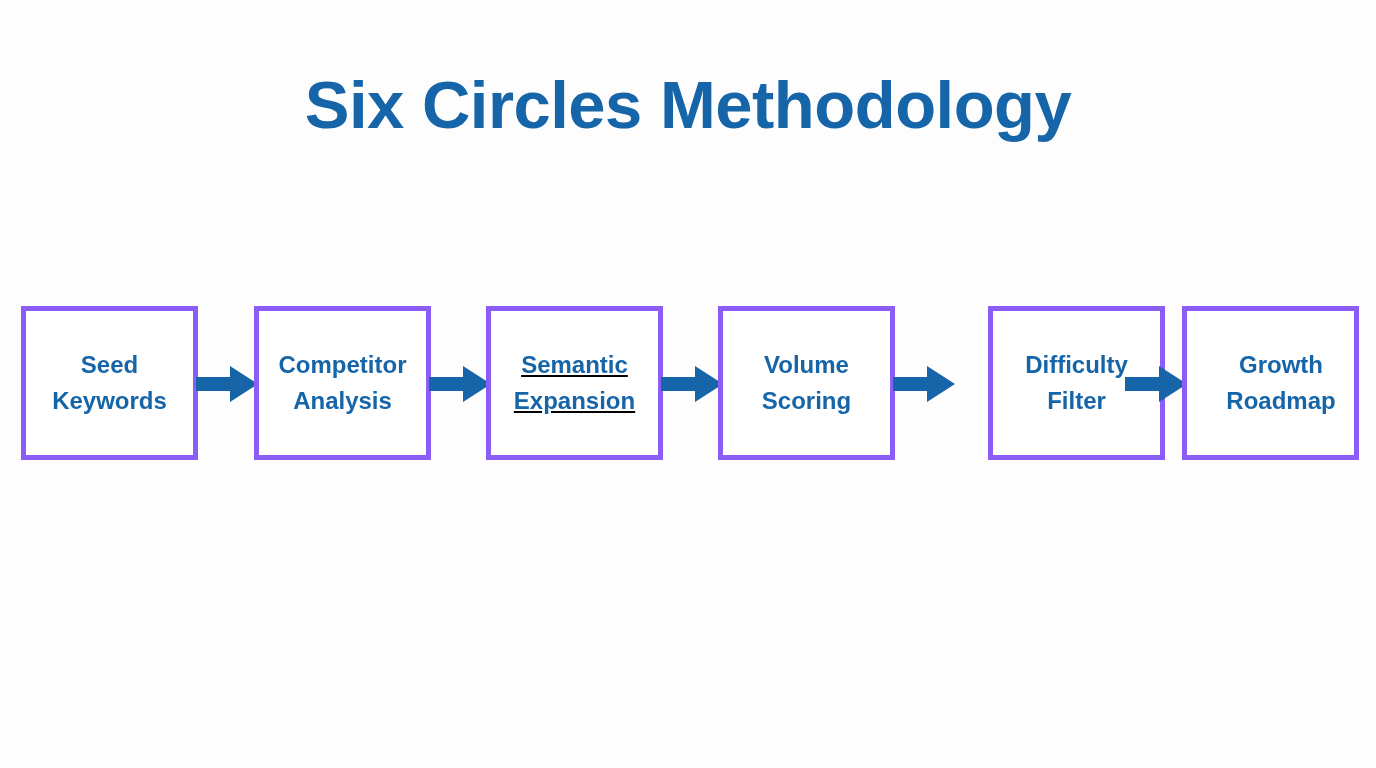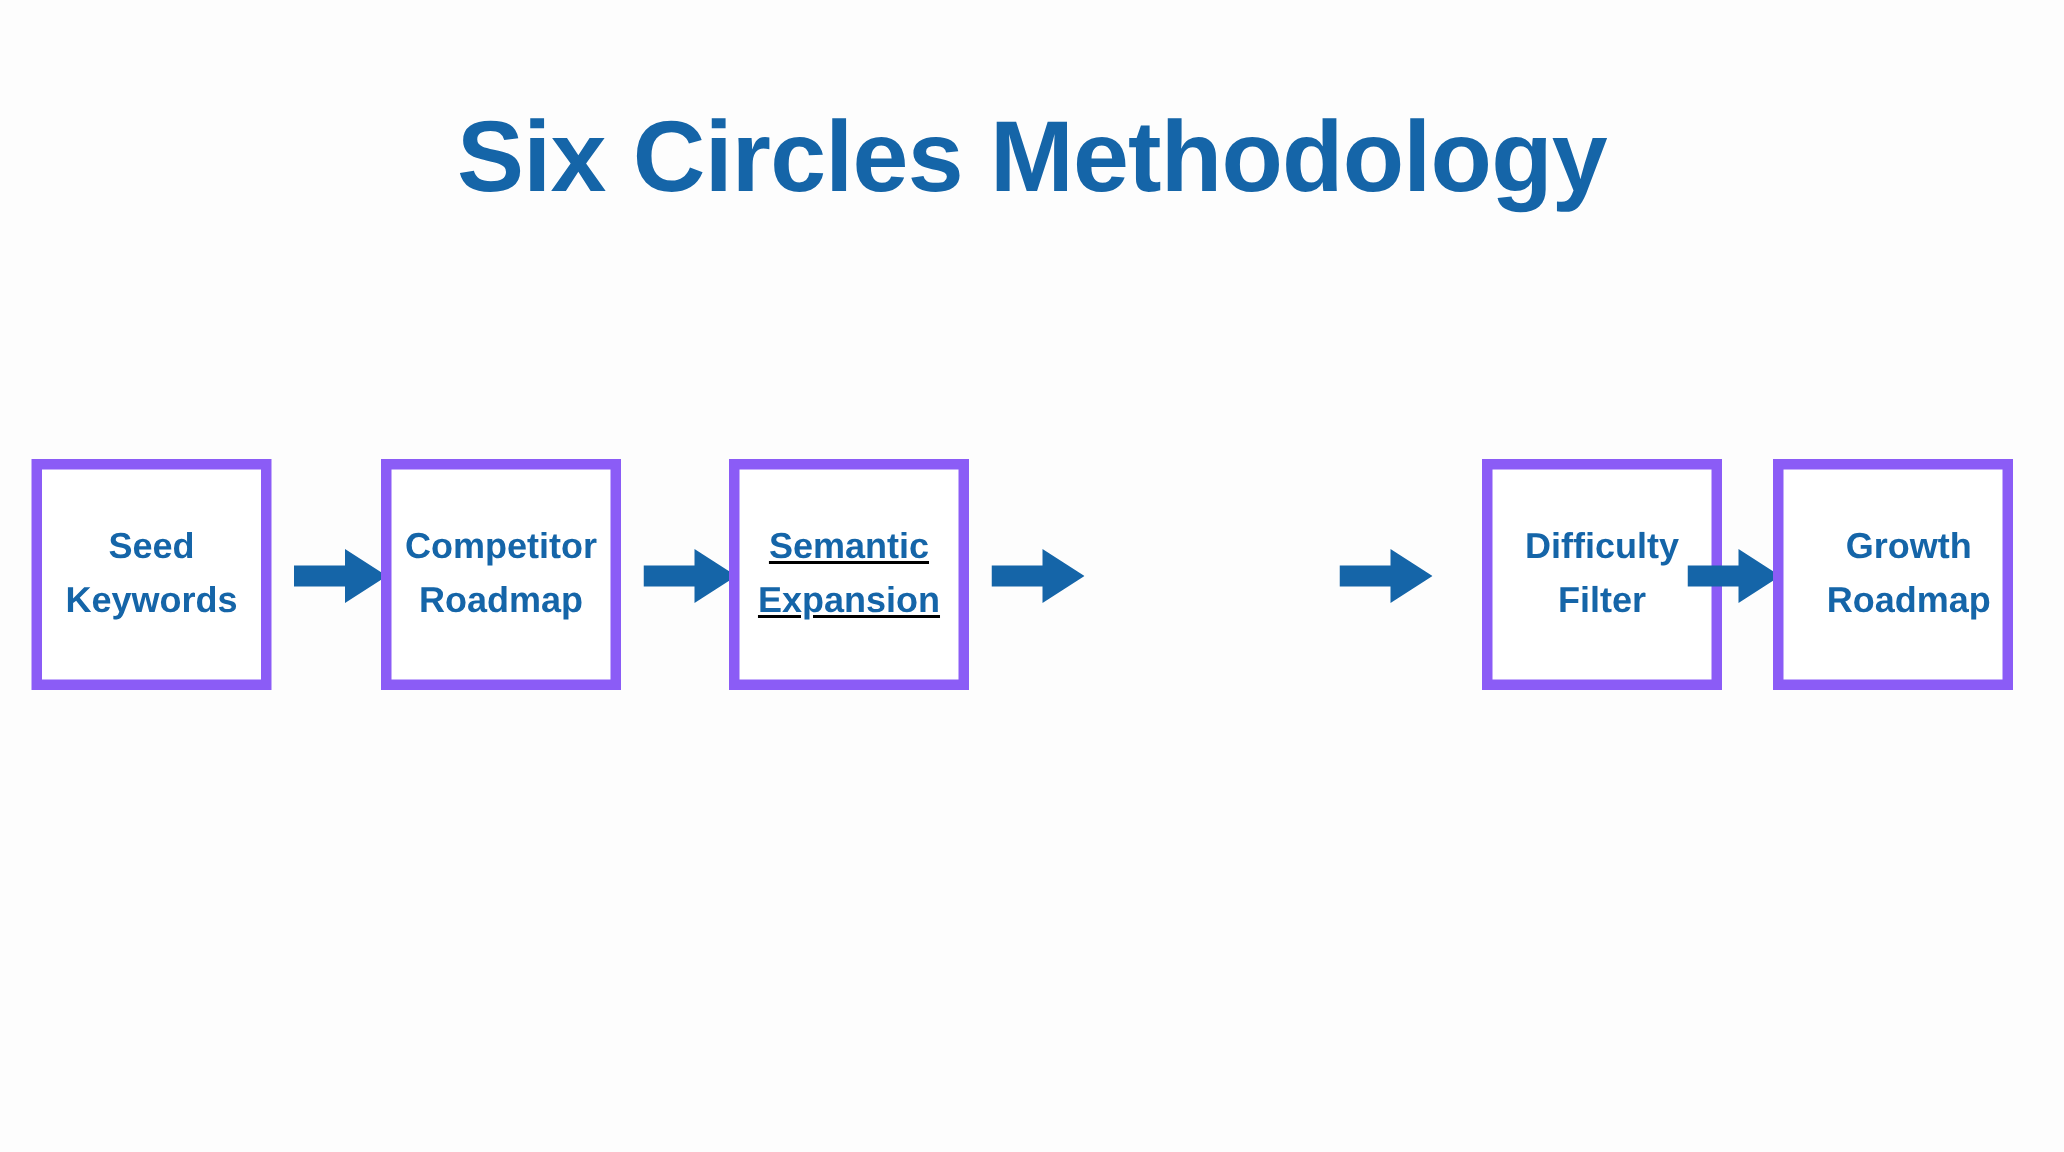--- a/index.html
+++ b/index.html
@@ -35,24 +35,24 @@
   #flow {
     position: absolute;
     left: 0;
     top: 306px;
     width: 1376px;
     height: 155px;
   }
   .stage {
     position: absolute;
     top: 0;
-    width: 160px;
+    width: 177px;
     height: 154px;
     box-sizing: border-box;
-    border: 7px solid #8b5cf6;
+    border: 5px solid #8b5cf6;
     background: #ffffff;
     display: flex;
     align-items: center;
     justify-content: center;
   }
   .stage-label {
     font-size: 24px;
     font-weight: bold;
     color: #1565a8;
     line-height: 36px;
@@ -86,40 +86,44 @@
     </div>
 
     <div class="arrow" style="left:196px;">
       <svg width="62" height="36" viewBox="0 0 62 36" xmlns="http://www.w3.org/2000/svg">
         <path d="M0,11 L34,11 L34,0 L62,18 L34,36 L34,25 L0,25 Z" fill="#1565a8"></path>
       </svg>
     </div>
 
     <div class="stage" style="left:254px;">
       <div class="stage-label">Competitor
-Roadmap</div>
+Analysis</div>
     </div>
 
     <div class="arrow" style="left:429px;">
       <svg width="62" height="36" viewBox="0 0 62 36" xmlns="http://www.w3.org/2000/svg">
         <path d="M0,11 L34,11 L34,0 L62,18 L34,36 L34,25 L0,25 Z" fill="#1565a8"></path>
       </svg>
     </div>
 
     <div class="stage" style="left:486px;text-decoration:underline;">
       <div class="stage-label">Semantic
 Expansion</div>
     </div>
 
     <div class="arrow" style="left:661px;">
       <svg width="62" height="36" viewBox="0 0 62 36" xmlns="http://www.w3.org/2000/svg">
         <path d="M0,11 L34,11 L34,0 L62,18 L34,36 L34,25 L0,25 Z" fill="#1565a8"></path>
       </svg>
     </div>
 
+    <div class="stage" style="left:718px;">
+      <div class="stage-label">Volume
+Scoring</div>
+    </div>
 
     <div class="arrow" style="left:893px;">
       <svg width="62" height="36" viewBox="0 0 62 36" xmlns="http://www.w3.org/2000/svg">
         <path d="M0,11 L34,11 L34,0 L62,18 L34,36 L34,25 L0,25 Z" fill="#1565a8"></path>
       </svg>
     </div>
 
     <div class="stage" style="left:950px;margin-left:38px;">
       <div class="stage-label">Difficulty
 Filter</div>

